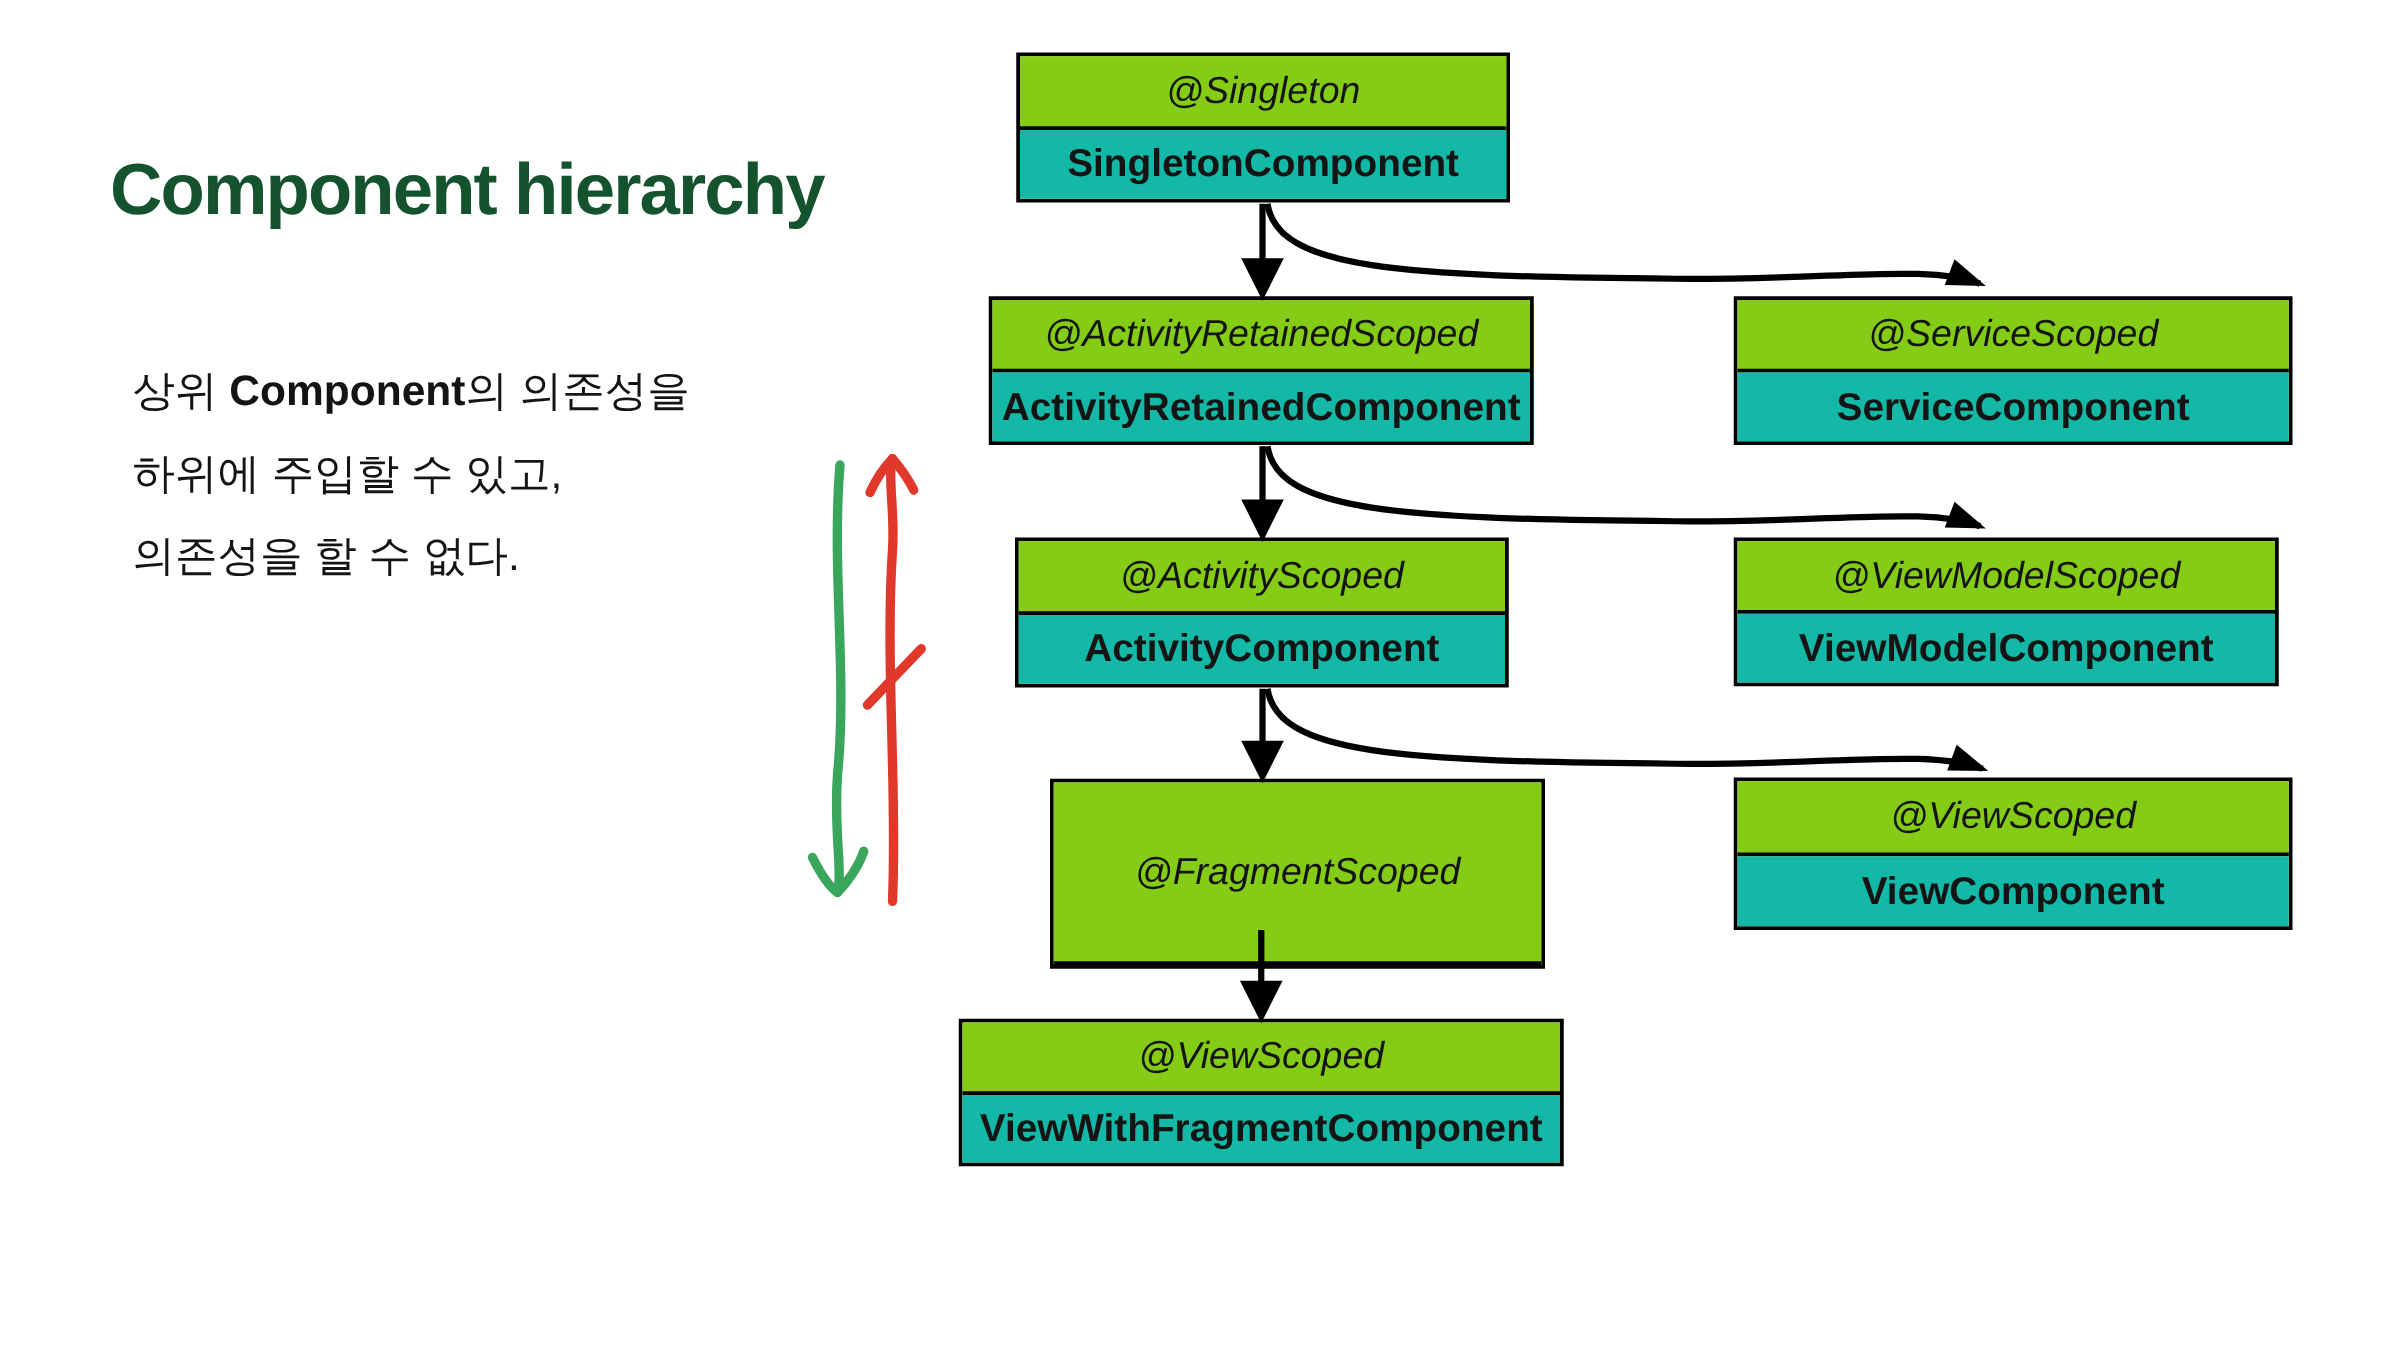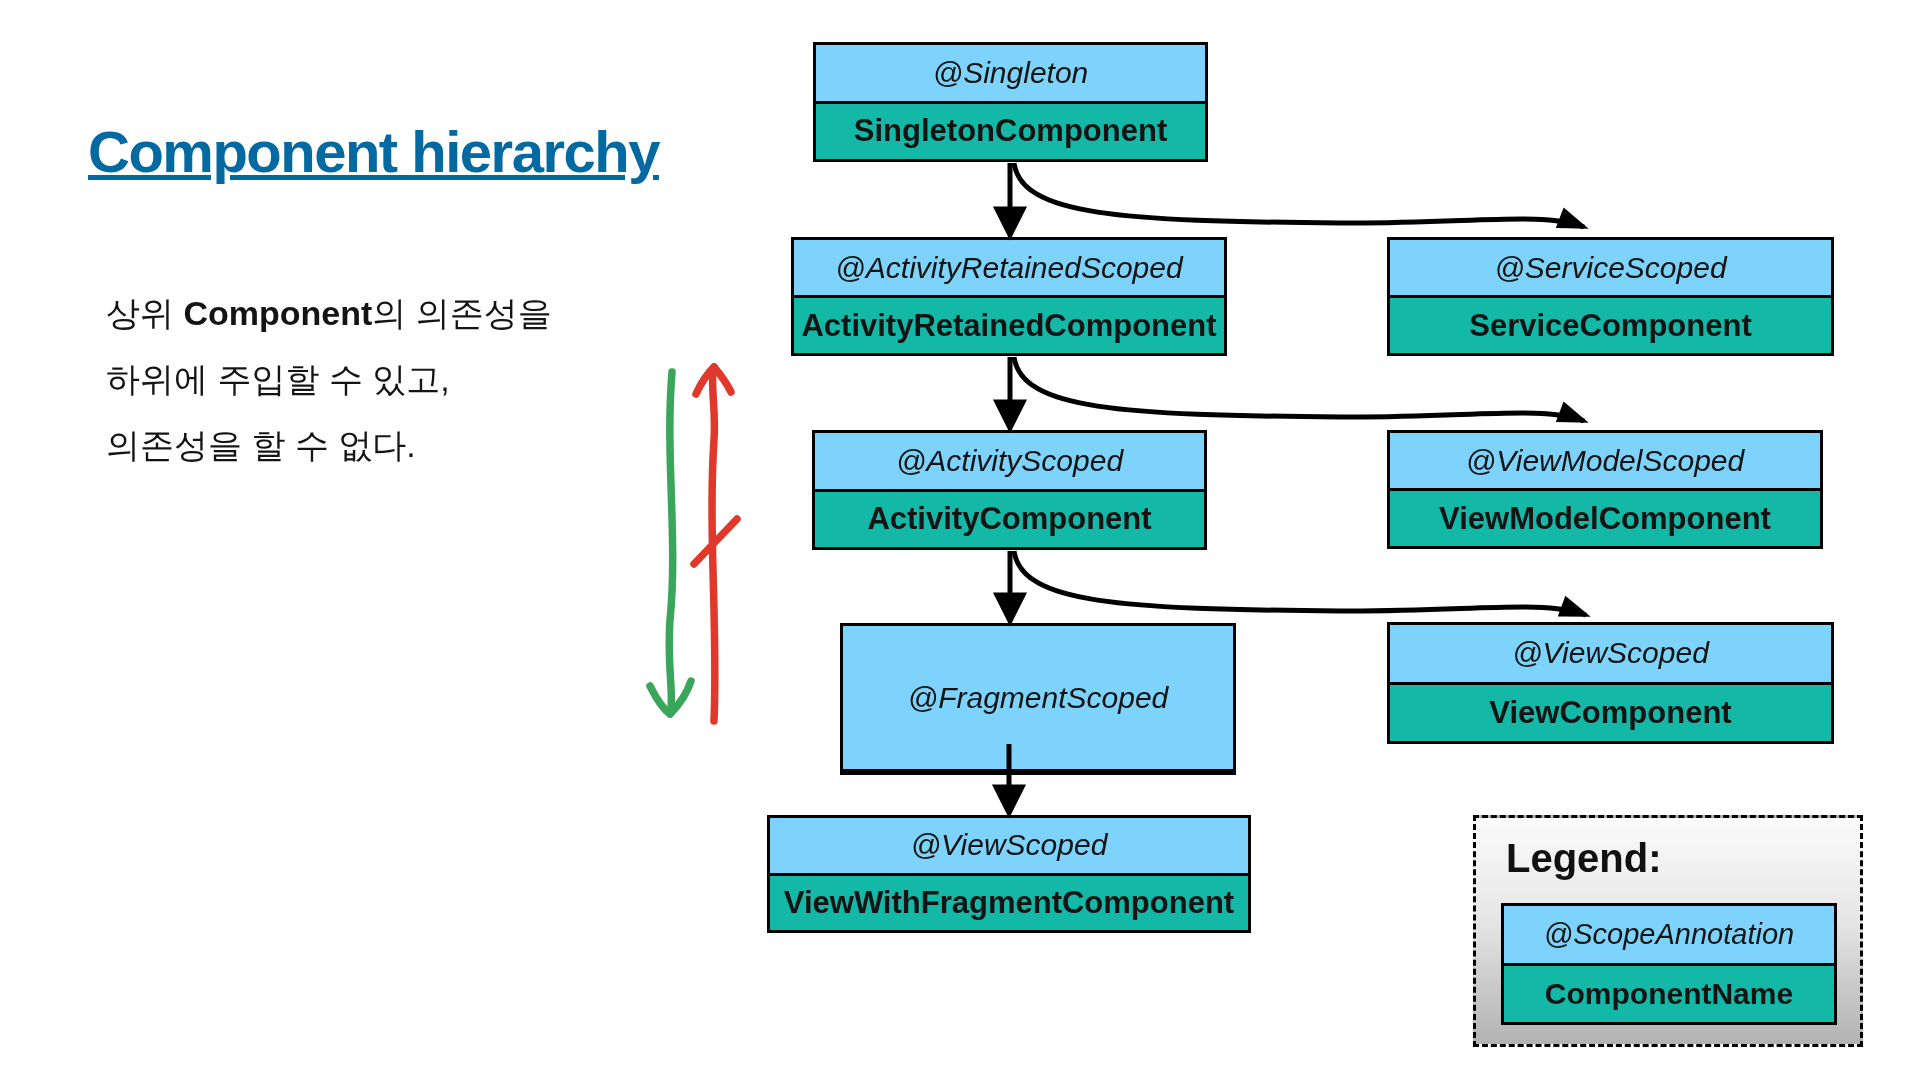--- a/index.html
+++ b/index.html
@@ -2,34 +2,34 @@
 <html><head>
 <meta charset="utf-8">
 <style>
   html,body{margin:0;padding:0;background:#ffffff;}
   .stage{
     position:relative;width:1920px;height:1080px;background:#ffffff;overflow:hidden;
     font-family:"Liberation Sans","DejaVu Sans",sans-serif;color:#111;
   }
   .title{
     position:absolute;left:88px;top:118px;margin:0;
-    font-size:58px;font-weight:700;letter-spacing:-1.5px;color:#0369a1;text-decoration:underline;
+    font-size:58px;font-weight:700;letter-spacing:-1.5px;color:#14532d;
   }
   .desc{
     position:absolute;left:88px;top:262px;margin:18px;
     font-size:34px;line-height:66px;color:#141414;white-space:nowrap;
   }
   .desc b{font-weight:700;}
   .node{
     position:absolute;box-sizing:border-box;border:3px solid #000;
     display:flex;flex-direction:column;background:#fff;
   }
   .node .scope{
     flex:1;display:flex;align-items:center;justify-content:center;
-    background:#7dd3fc;border-bottom:3px solid #000;
+    background:#84cc16;border-bottom:3px solid #000;
     font-style:italic;font-size:30px;color:#141414;
   }
   .node .comp{
     flex:1;display:flex;align-items:center;justify-content:center;
     background:#14b8a6;font-weight:700;font-size:31px;color:#141414;
   }
   .legend{
     position:absolute;left:1473px;top:815px;width:390px;height:232px;box-sizing:border-box;
     border:3px dashed #000;
     background:linear-gradient(180deg,#fbfbfb 0%,#e6e6e6 45%,#b2b2b2 100%);
@@ -78,27 +78,20 @@
   </div>
   <div class="node" style="left:1387px;top:622px;width:447px;height:122px;">
     <div class="scope">@ViewScoped</div>
     <div class="comp">ViewComponent</div>
   </div>
   <div class="node" style="left:767px;top:815px;width:484px;height:118px;">
     <div class="scope">@ViewScoped</div>
     <div class="comp">ViewWithFragmentComponent</div>
   </div>
 
-  <div class="legend">
-    <p class="legend-title">Legend:</p>
-    <div class="node">
-      <div class="scope">@ScopeAnnotation</div>
-      <div class="comp">ComponentName</div>
-    </div>
-  </div>
 
   <svg class="arrows" width="1920" height="1080" viewBox="0 0 1920 1080">
     <defs>
       <marker id="mh" markerUnits="userSpaceOnUse" markerWidth="36" markerHeight="28" refX="28" refY="14" orient="auto">
         <path d="M2,3 L33,14 L2,25 Z" fill="#000"></path>
       </marker>
     </defs>
 
     <g stroke="#000" stroke-width="5" fill="#000">
       <g>

